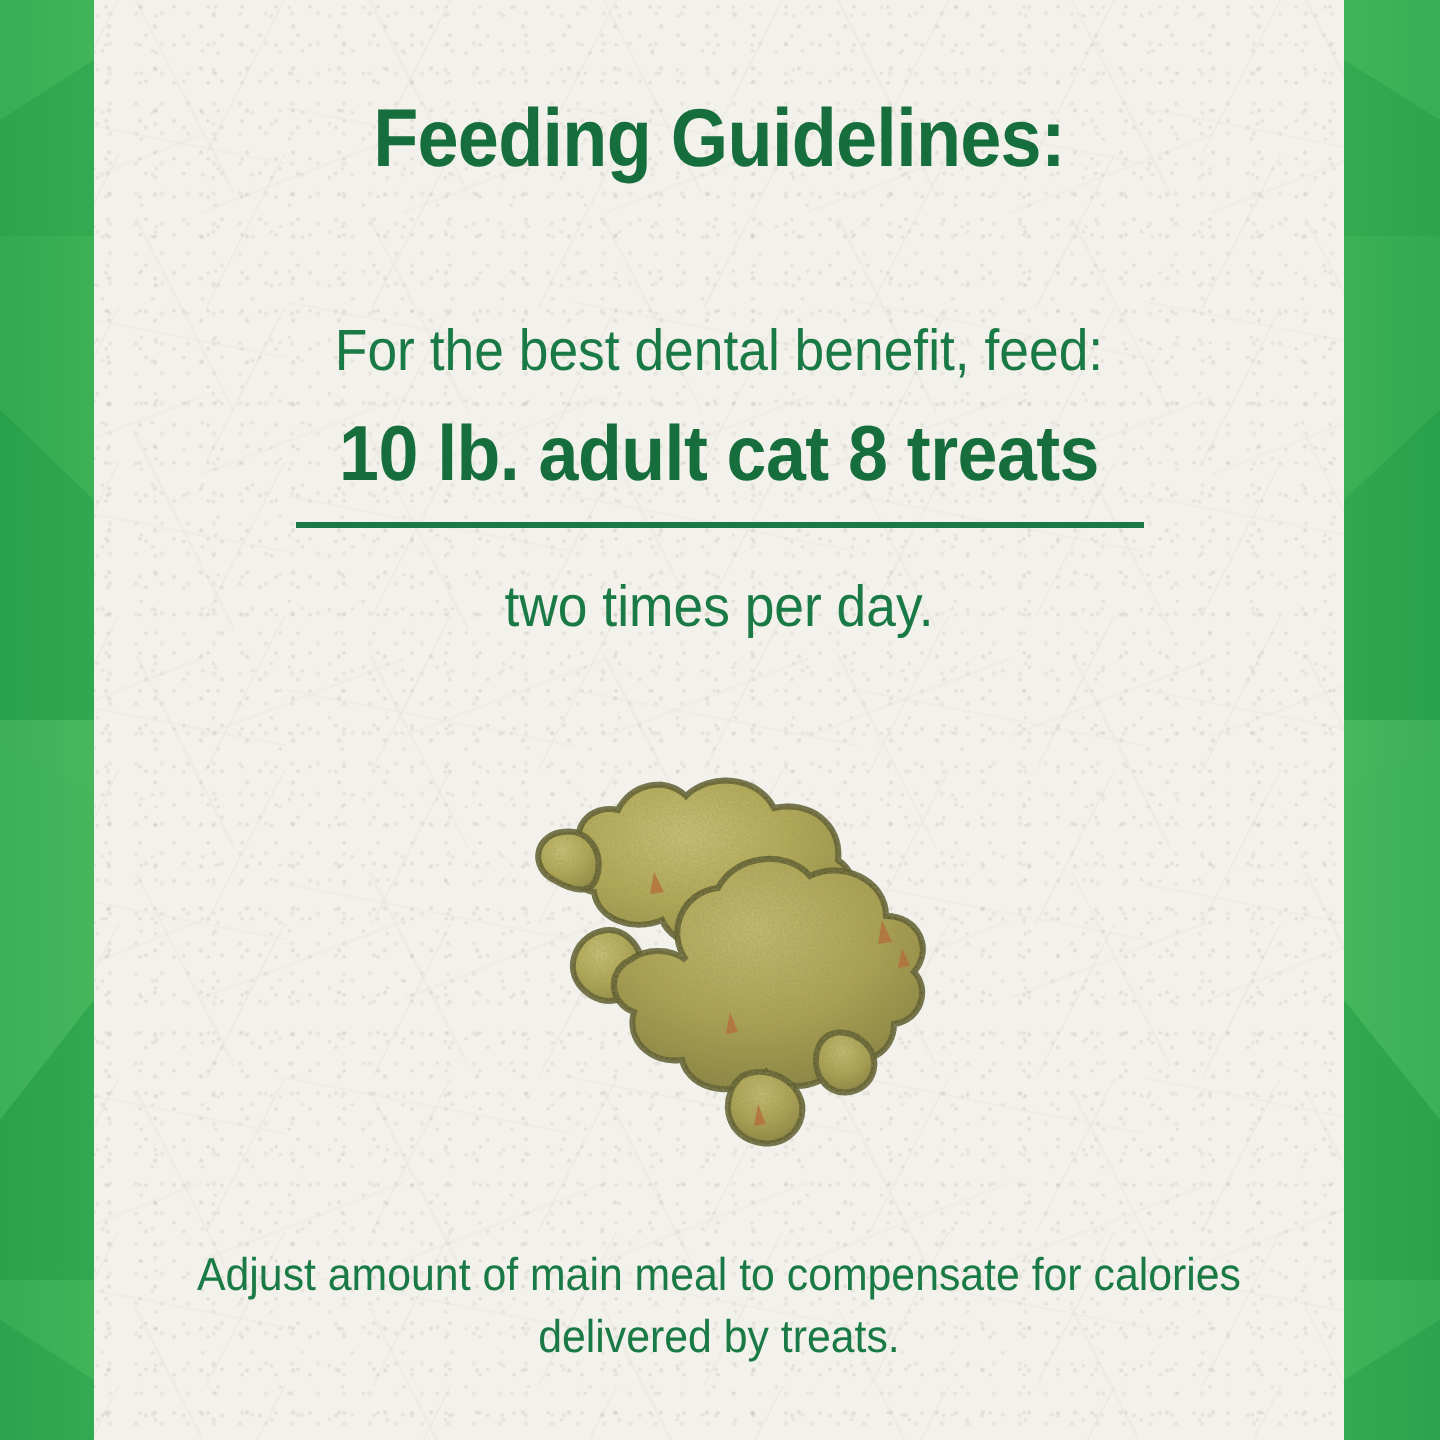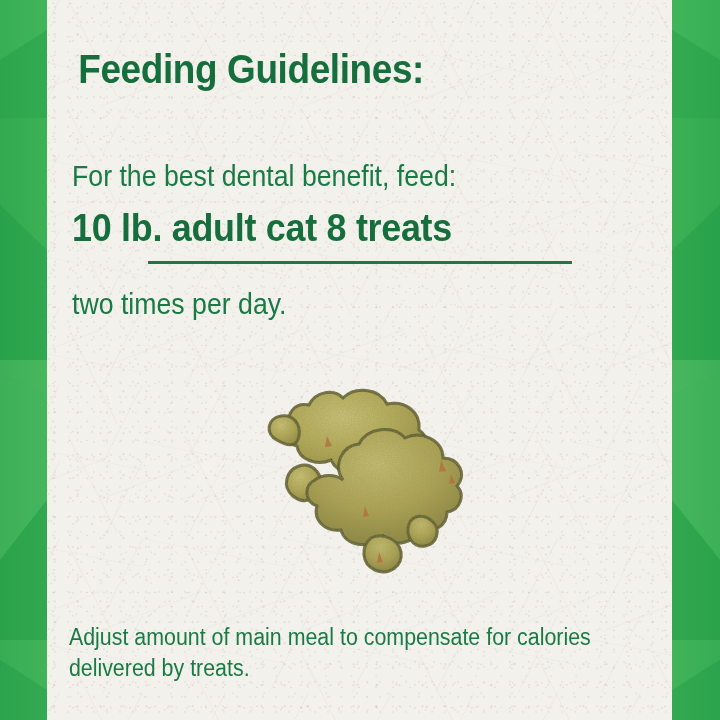--- a/index.html
+++ b/index.html
@@ -52,20 +52,21 @@
   .band { position: absolute; top: 0; height: 720px; z-index: 5; }
   .band.left  { left: 0;  width: 47px; }
   .band.right { left: 672px; width: 48px; }
   .band svg { display: block; width: 100%; height: 100%; }
 
   
   .content {
     position: absolute;
     inset: 0;
     z-index: 10;
+    text-align: center;
   }
 
   .title {
     position: absolute;
     top: 46px; left: 47px; width: 625px;
     font-size: 41px;
     font-weight: bold;
     color: #166e3c;
     letter-spacing: -0.4px;
     transform: scaleX(0.90);

